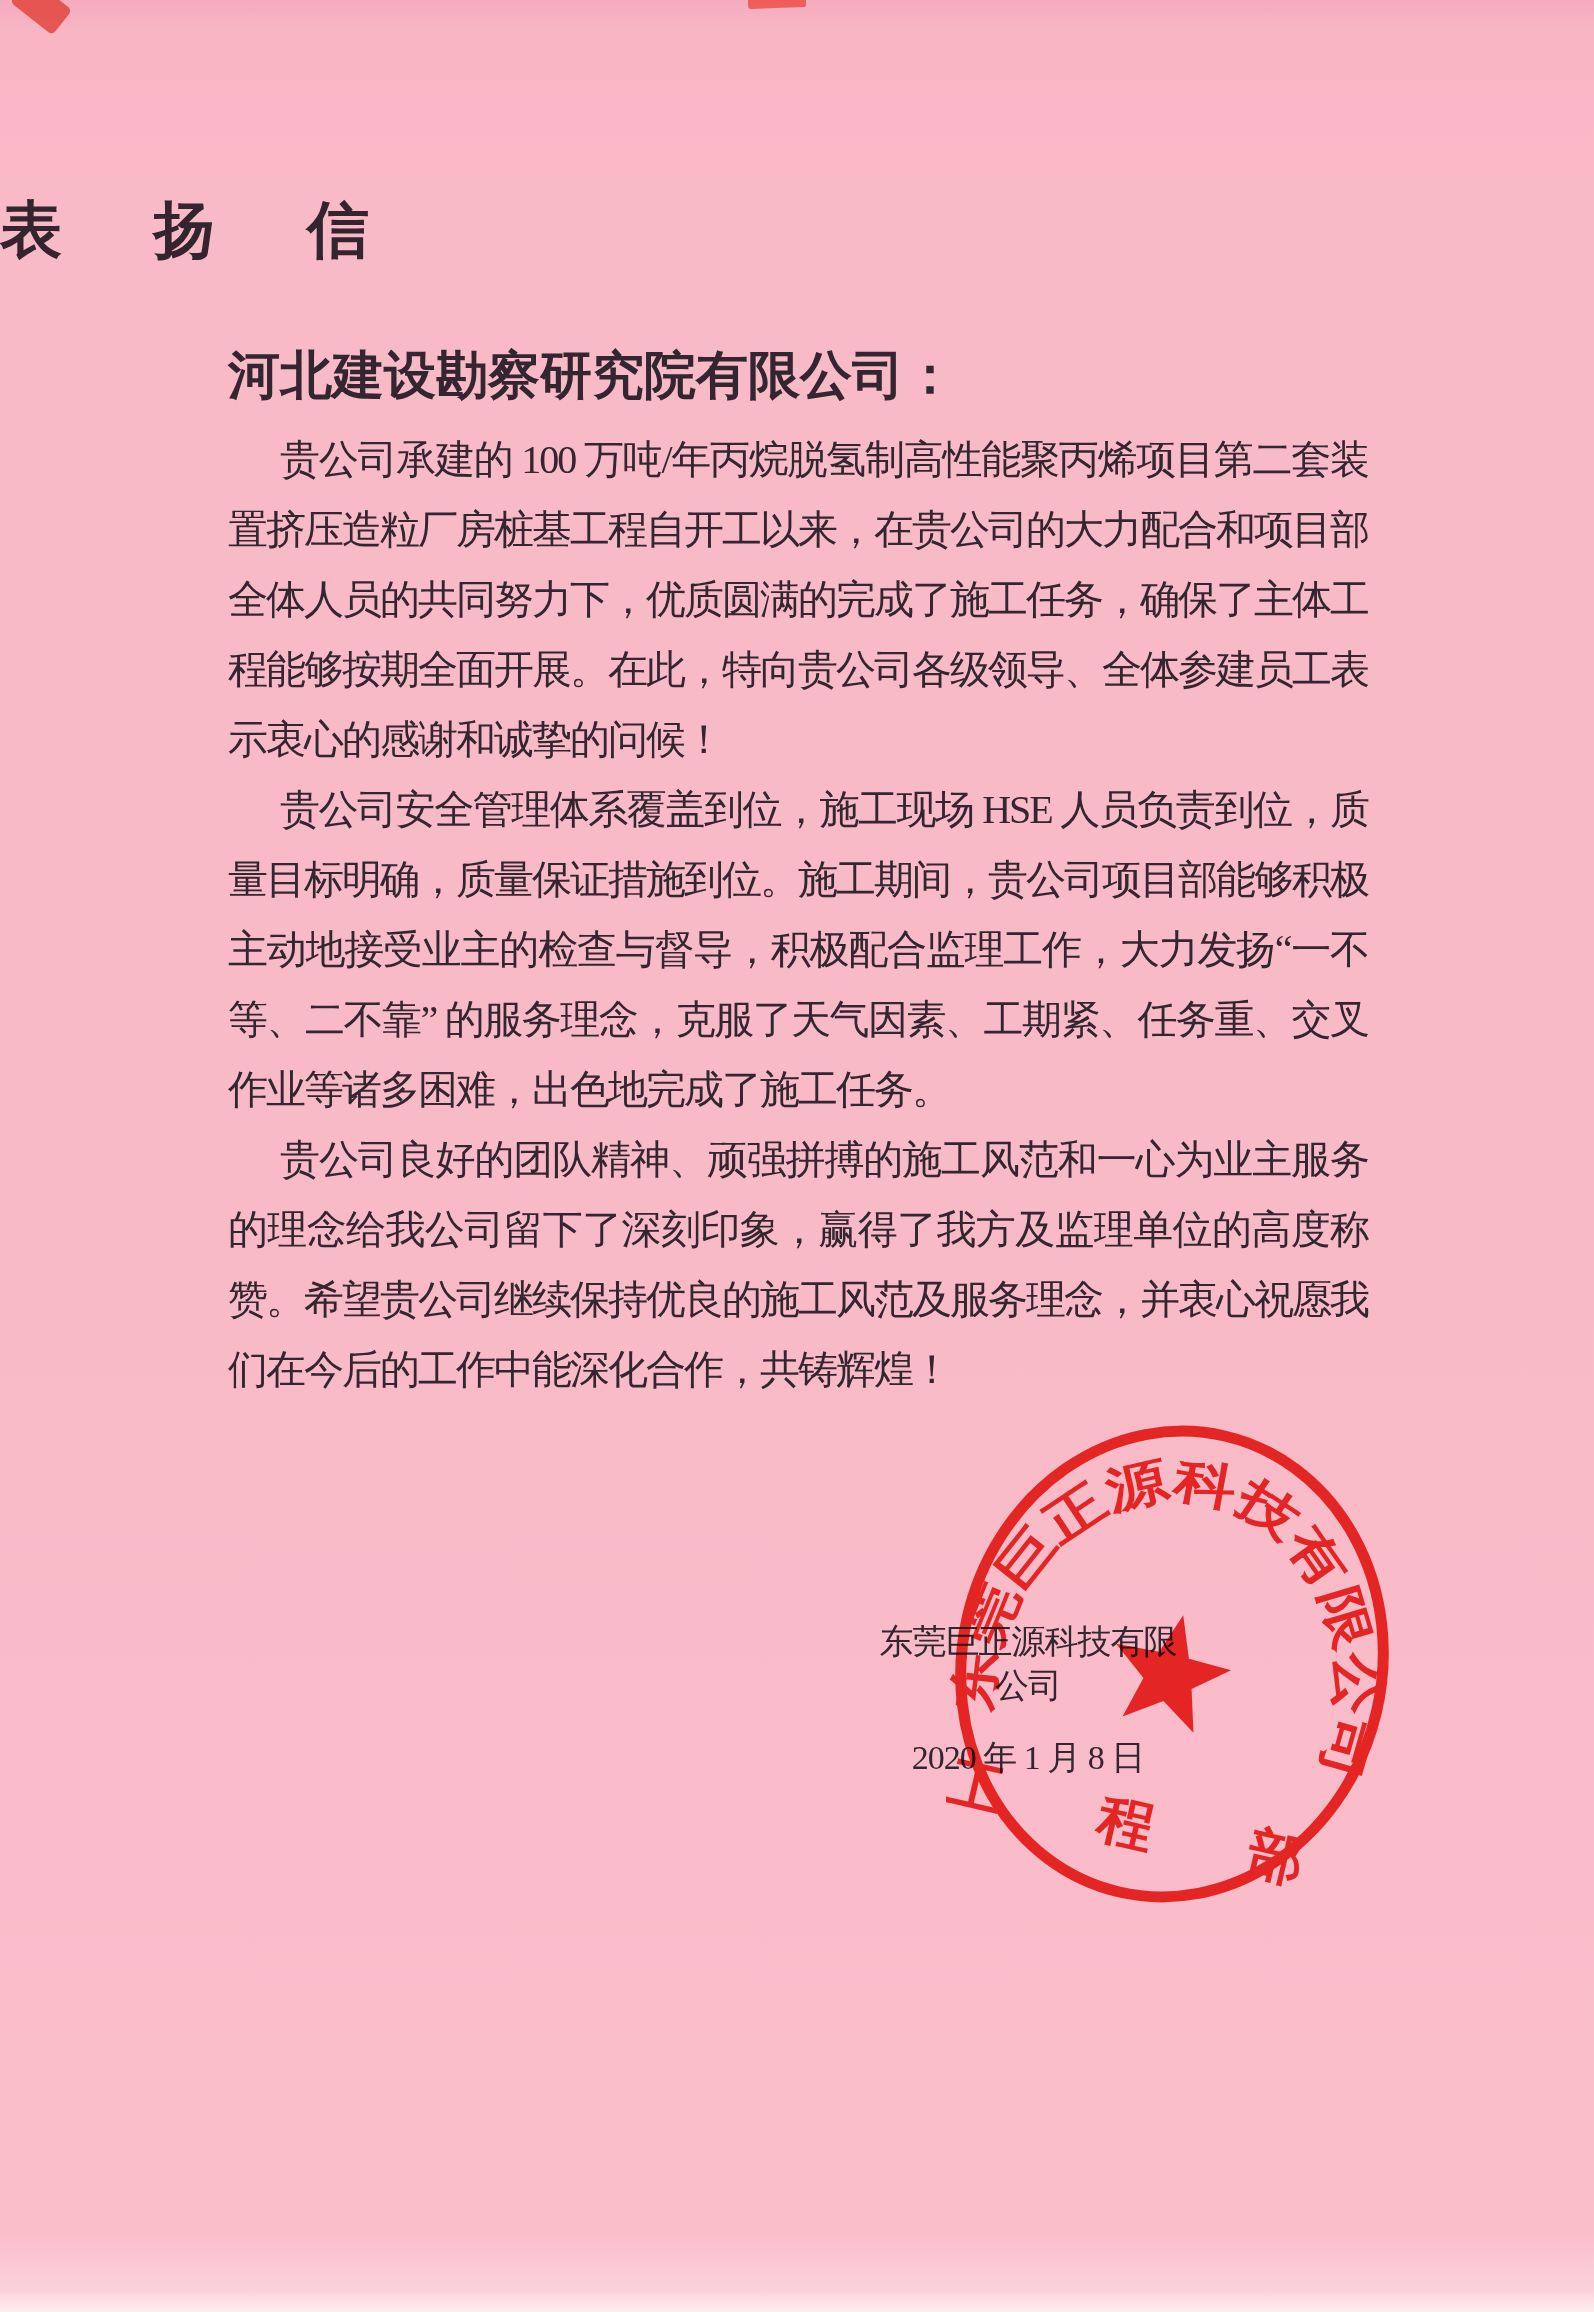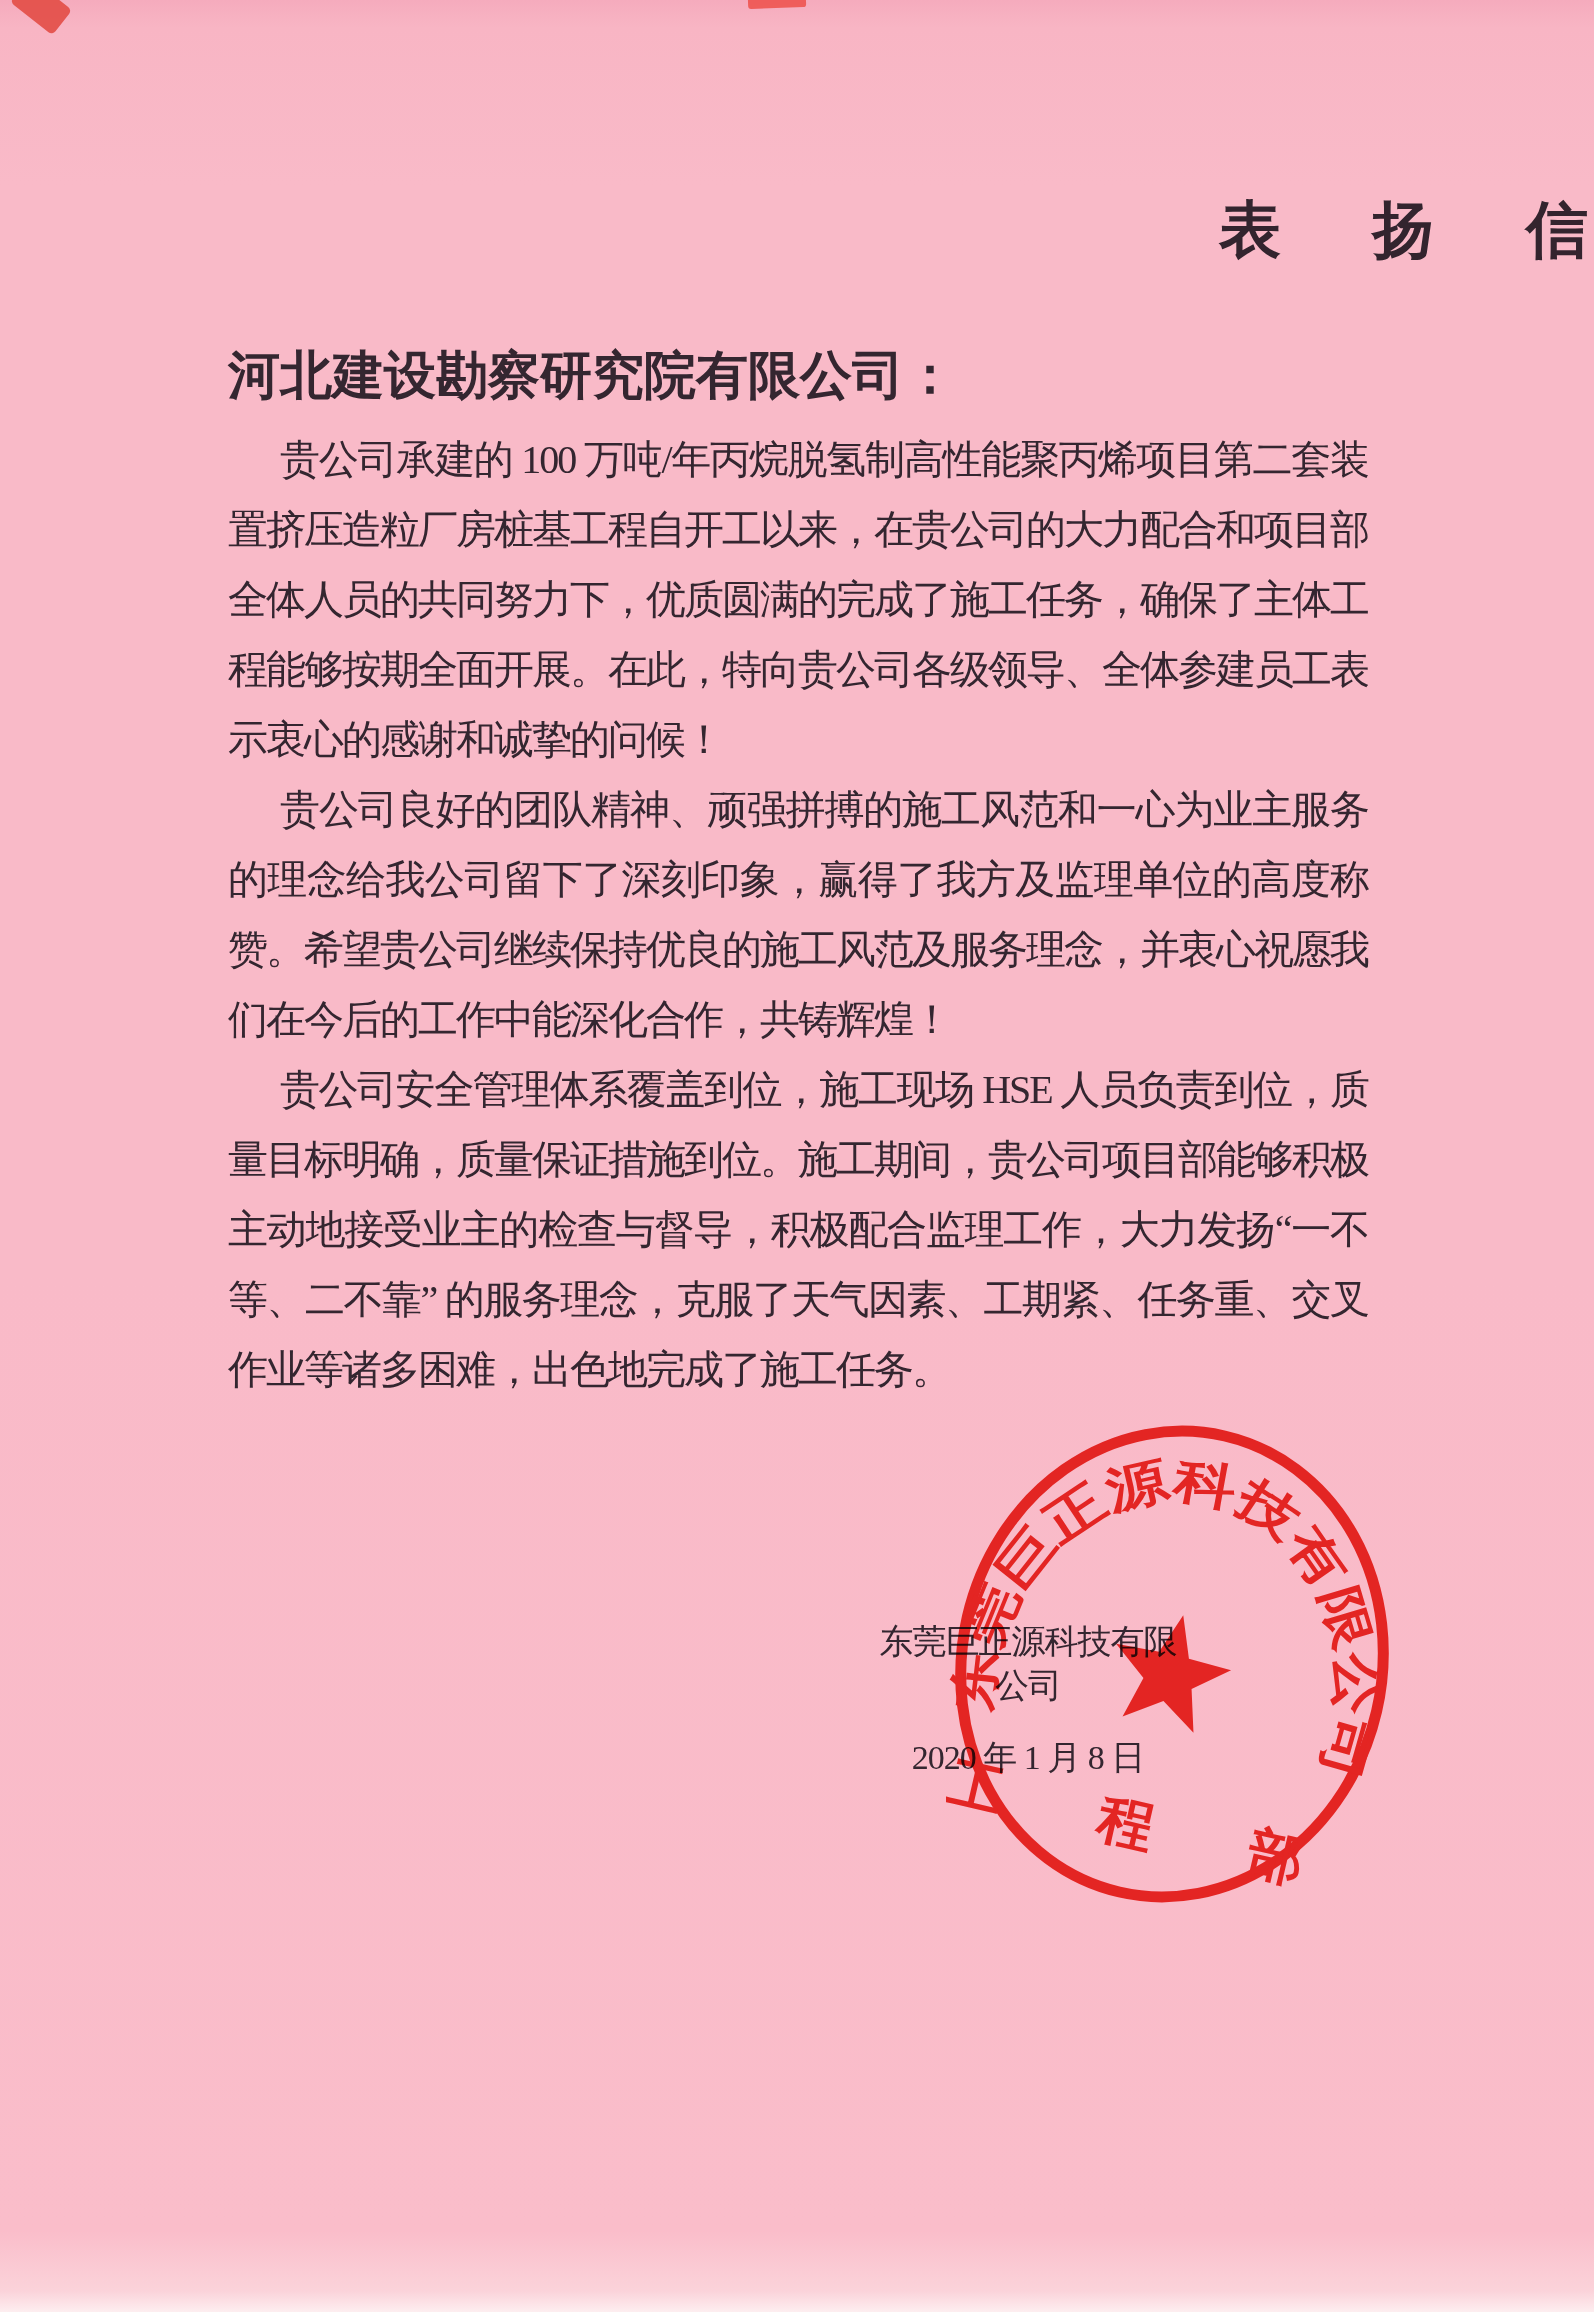--- a/index.html
+++ b/index.html
@@ -32,21 +32,21 @@
     width: 58px; height: 13px;
     background: #ee4a42; opacity: .8;
     transform: rotate(-2deg);
     border-radius: 3px;
   }
   .title {
     position: absolute;
     top: 188px; left: 0;
     width: 100%;
     margin: 0;
-    text-align: right;
+    text-align: left;
     font-size: 62px;
     font-weight: 600;
     letter-spacing: 6px;
     word-spacing: 64px;
     color: #33242e;
   }
   .content {
     position: absolute;
     left: 228px;
     top: 341px;
@@ -93,22 +93,22 @@
 <div class="page">
 
   <div class="artifact-tl"></div>
   <div class="artifact-tr"></div>
 
   <h1 class="title">表 扬 信</h1>
 
   <div class="content">
     <div class="salutation">河北建设勘察研究院有限公司：</div>
     <p class="para">贵公司承建的 100 万吨/年丙烷脱氢制高性能聚丙烯项目第二套装置挤压造粒厂房桩基工程自开工以来，在贵公司的大力配合和项目部全体人员的共同努力下，优质圆满的完成了施工任务，确保了主体工程能够按期全面开展。在此，特向贵公司各级领导、全体参建员工表示衷心的感谢和诚挚的问候！</p>
+    <p class="para">贵公司安全管理体系覆盖到位，施工现场 HSE 人员负责到位，质量目标明确，质量保证措施到位。施工期间，贵公司项目部能够积极主动地接受业主的检查与督导，积极配合监理工作，大力发扬“一不等、二不靠” 的服务理念，克服了天气因素、工期紧、任务重、交叉作业等诸多困难，出色地完成了施工任务。</p>
     <p class="para">贵公司良好的团队精神、顽强拼搏的施工风范和一心为业主服务的理念给我公司留下了深刻印象，赢得了我方及监理单位的高度称赞。希望贵公司继续保持优良的施工风范及服务理念，并衷心祝愿我们在今后的工作中能深化合作，共铸辉煌！</p>
-    <p class="para">贵公司安全管理体系覆盖到位，施工现场 HSE 人员负责到位，质量目标明确，质量保证措施到位。施工期间，贵公司项目部能够积极主动地接受业主的检查与督导，积极配合监理工作，大力发扬“一不等、二不靠” 的服务理念，克服了天气因素、工期紧、任务重、交叉作业等诸多困难，出色地完成了施工任务。</p>
   </div>
 
   <div class="sign-block">
     <div class="signature">东莞巨正源科技有限公司</div>
     <div class="date">2020 年 1 月 8 日</div>
   </div>
 
   <svg class="stamp" viewBox="0 0 452 496" xmlns="http://www.w3.org/2000/svg">
     <g transform="rotate(13 226 248)">
       <ellipse cx="226" cy="248" rx="210" ry="234" fill="none" stroke-width="11" stroke="#e8221c"></ellipse>

